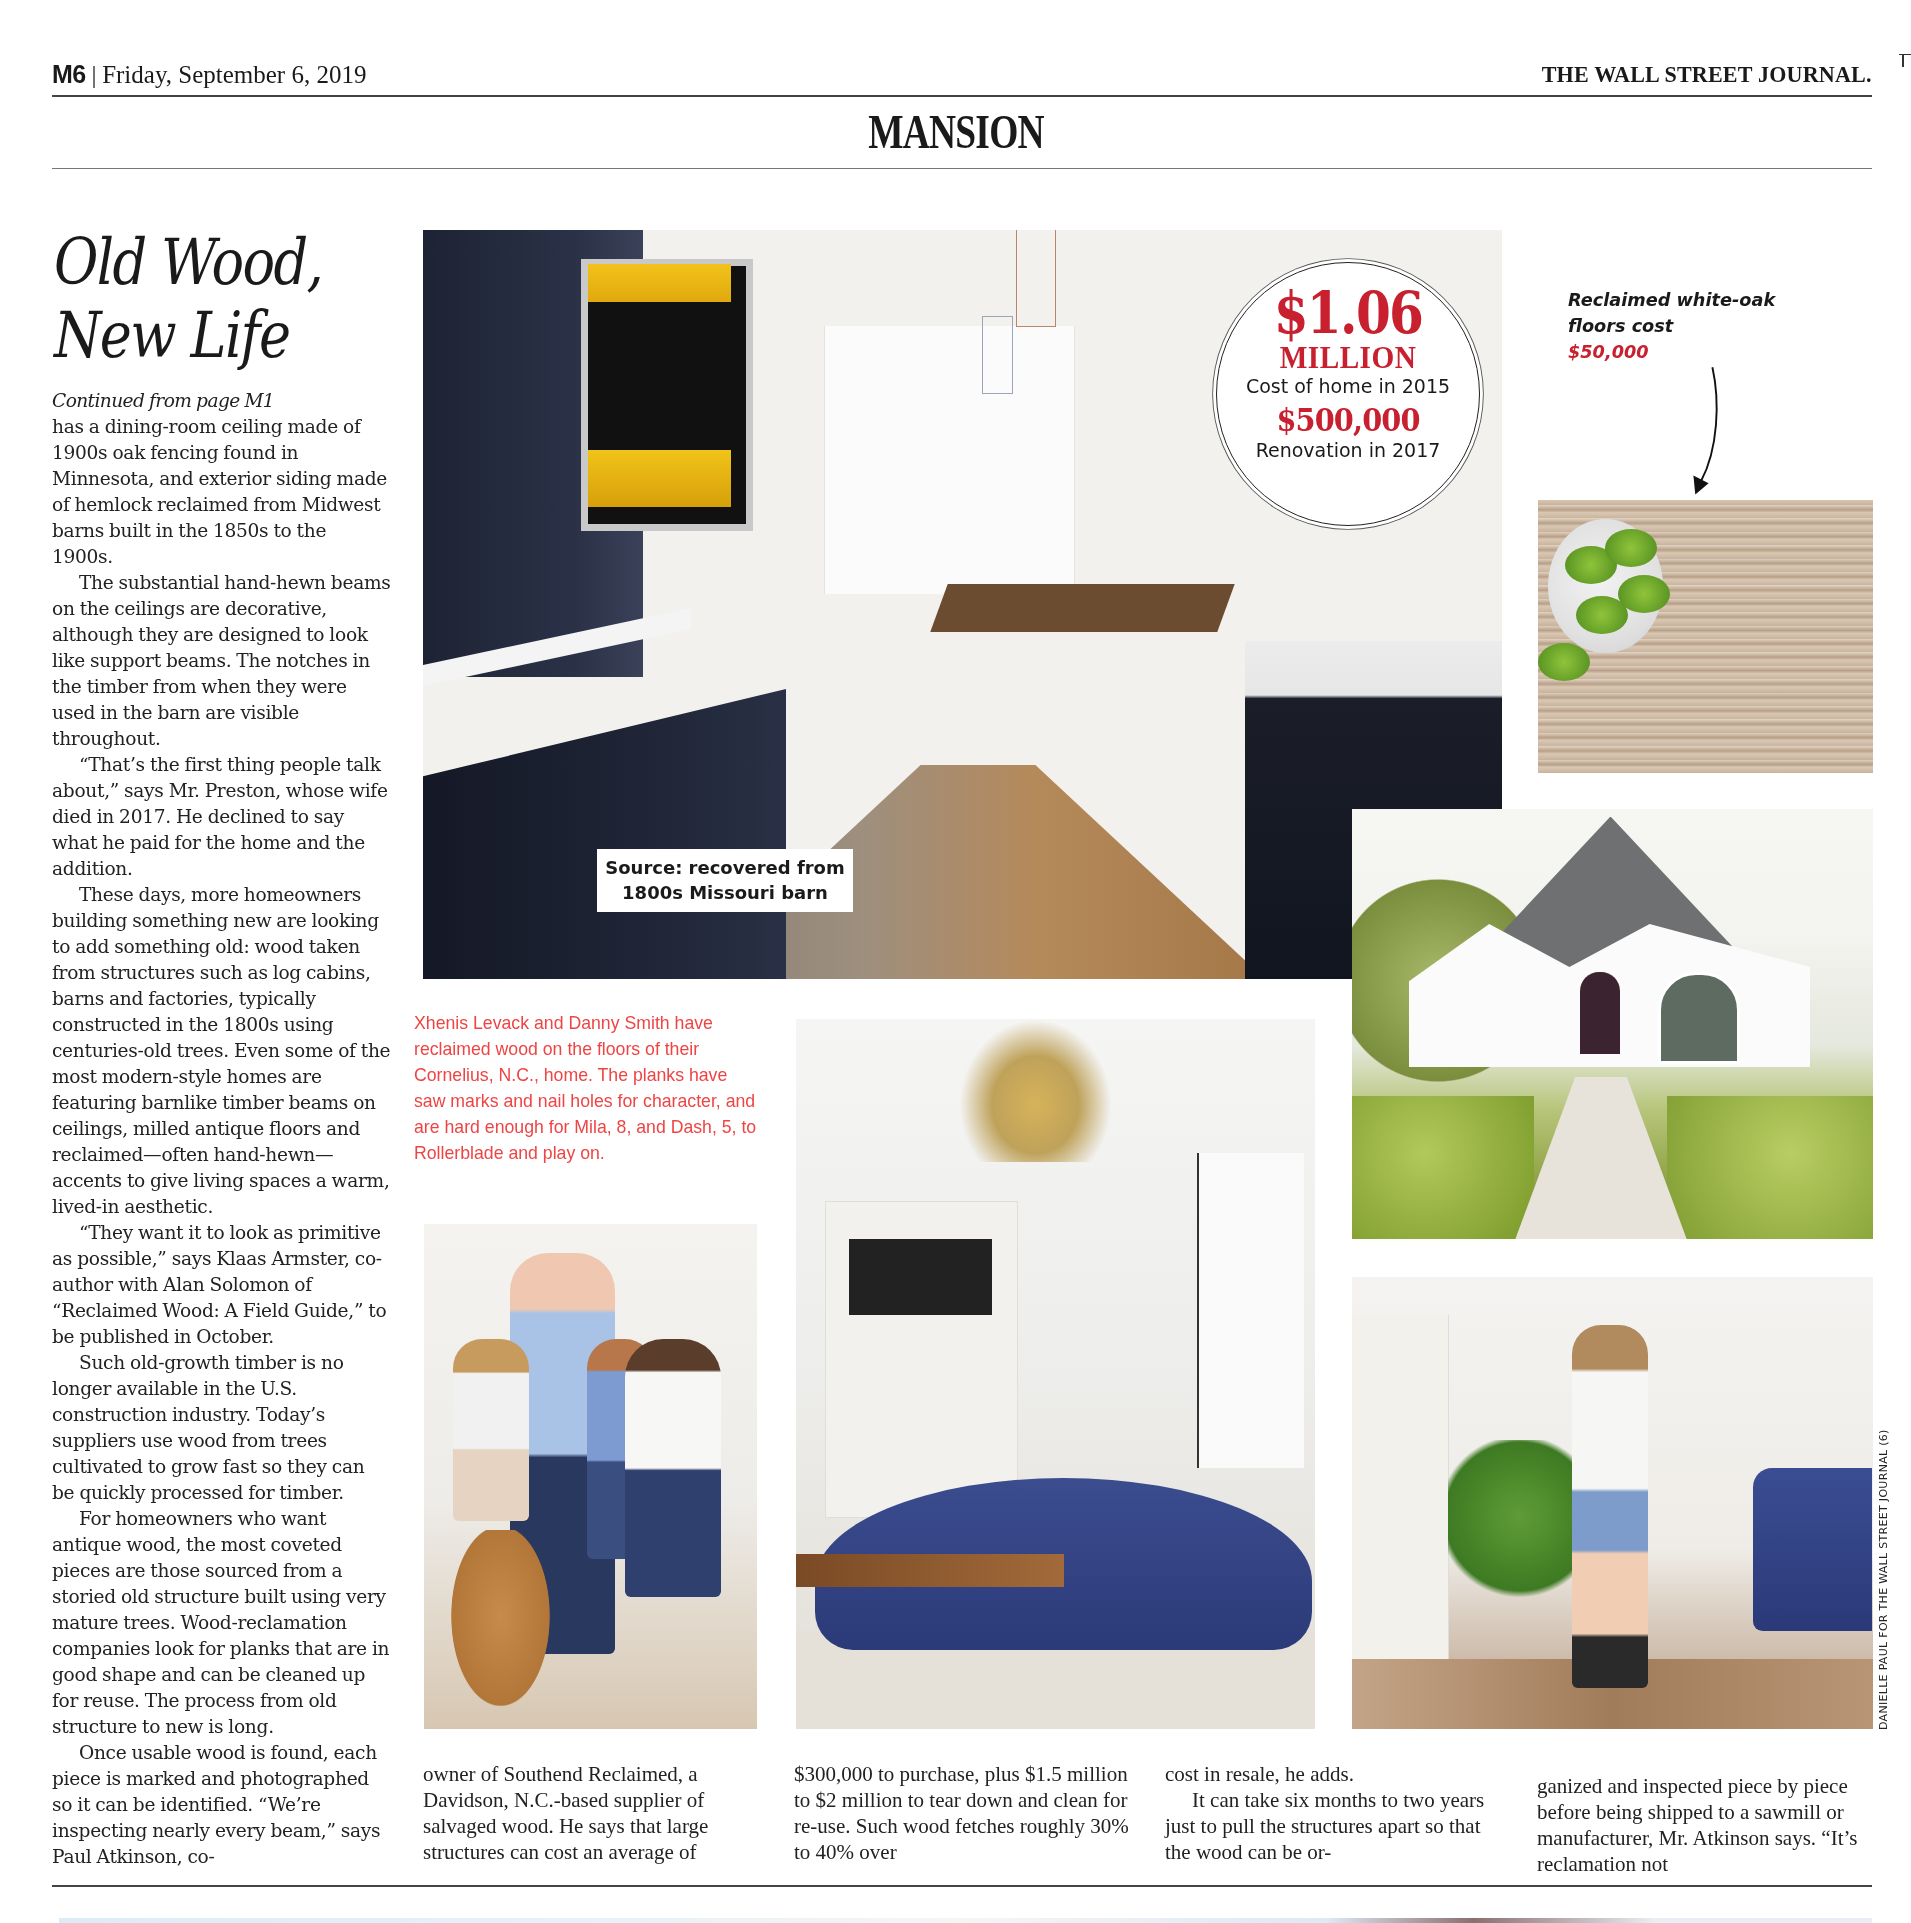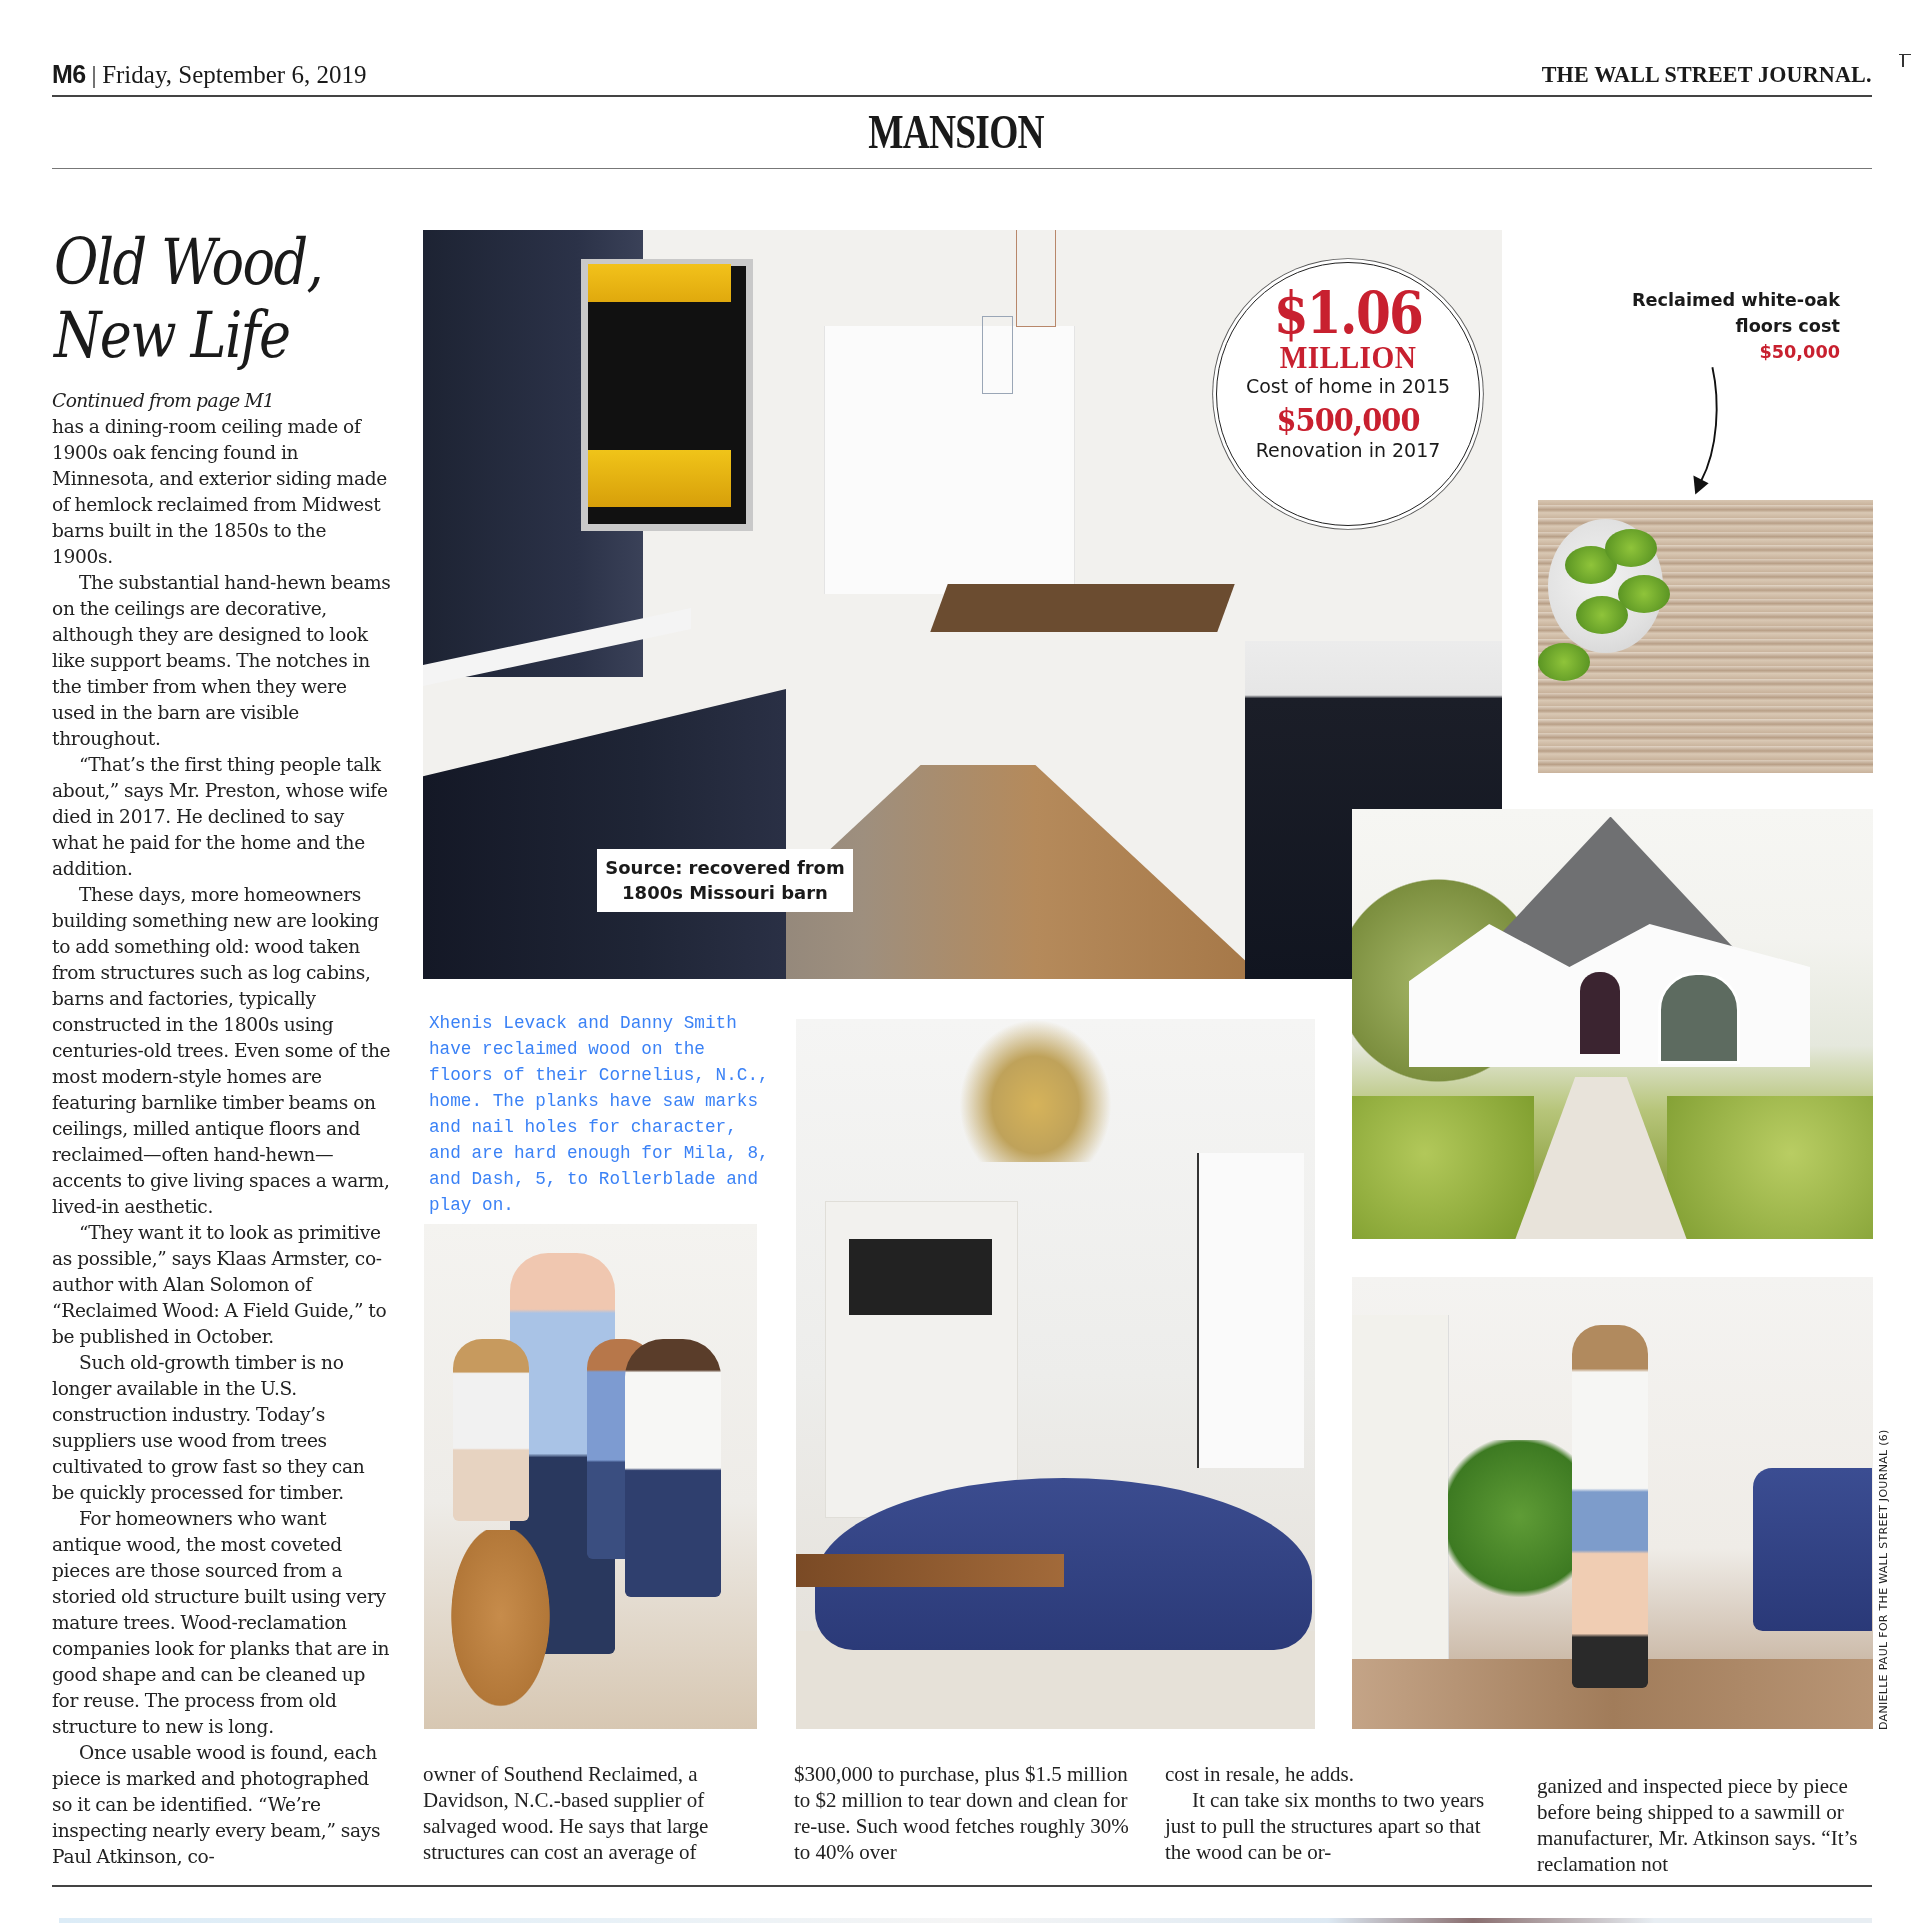--- a/index.html
+++ b/index.html
@@ -60,25 +60,25 @@
 
   
   .src-label { left: 597px; top: 849px; width: 256px; height: 63px; background: #fff; font-family: "DejaVu Sans", sans-serif; font-weight: bold; font-size: 18px; line-height: 25px; text-align: center; padding-top: 5.7px; box-sizing: border-box; color:#1a1a1a; }
 
   .price-circle { left: 1216px; top: 262px; width: 264px; height: 264px; border-radius: 50%; background: #ffffff; border: 1.9px solid #222; box-shadow: 0 0 0 2.9px #fff, 0 0 0 3.8px #555; text-align: center; box-sizing: border-box; }
   .price-big { display:block; margin-top: 21px; font-family: "DejaVu Serif", serif; font-weight: bold; font-size: 57px; line-height: 57px; color: #c8202f; letter-spacing: -1.9px; transform: scaleX(0.88); }
   .price-unit { display:block; font-family: "Liberation Serif", serif; font-weight: bold; font-size: 32.5px; line-height: 32.5px; color: #c8202f; letter-spacing: 0.5px; transform: scaleX(0.9); }
   .price-desc { display:block; font-family: "DejaVu Sans", sans-serif; font-size: 19px; line-height: 25px; color: #1a1a1a; }
   .price-mid { display:block; margin-top: 3.8px; font-family: "DejaVu Serif", serif; font-weight: bold; font-size: 32px; line-height: 36px; color: #c8202f; letter-spacing: -1px; transform: scaleX(0.9); }
 
-  .callout { left: 1568px; top: 287px; width: 272px; text-align: right; font-family: "DejaVu Sans", sans-serif; font-weight: bold; font-size: 17.7px; line-height: 26px; color: #1a1a1a; }
+  .callout { left: 1568px; top: 287px; width: 272px; text-align: left; font-family: "DejaVu Sans", sans-serif; font-weight: bold; font-size: 17.7px; line-height: 26px; color: #1a1a1a; font-style: italic; }
   .callout .price { color: #c8202f; }
   .arrow-svg { left: 1682px; top: 363px; width: 57px; height: 134px; }
 
-  .caption { left: 429px; top: 1010px; width: 344px; font-family: Liberation Mono, monospace; font-size: 17.7px; line-height: 26px; color: #3b82f6; }
+  .caption { left: 414px; top: 1010px; width: 344px; font-family: Liberation Sans, sans-serif; font-size: 17.7px; line-height: 26px; color: #ef4444; }
 
   .credit { left: 1877px; top: 1730px; font-family: "DejaVu Sans", sans-serif; font-size: 11px; letter-spacing: 0.3px; color:#222; white-space: nowrap; transform: rotate(-90deg); transform-origin: left top; }
 
   
   .oak-pot { left: 9.6px; top: 19px; width: 115px; height: 134px; border-radius: 50%; background: radial-gradient(circle at 45% 45%, #f2f2f2 0%, #e1e1e1 60%, #cfcfcf 100%); }
   .oak-leaf { width: 52px; height: 38px; border-radius: 50%; background: radial-gradient(circle,#8fc43a,#4e8a1e); }
 
   
   .h-roof { left: 115px; top: 7.6px; width: 287px; height: 153px; background: #6f7072; clip-path: polygon(50% 0, 100% 100%, 0 100%); }
   .h-body { left: 57px; top: 115px; width: 401px; height: 143px; background: #fbfbfb; clip-path: polygon(0 40%, 20% 0, 40% 30%, 60% 0, 100% 30%, 100% 100%, 0 100%); }

